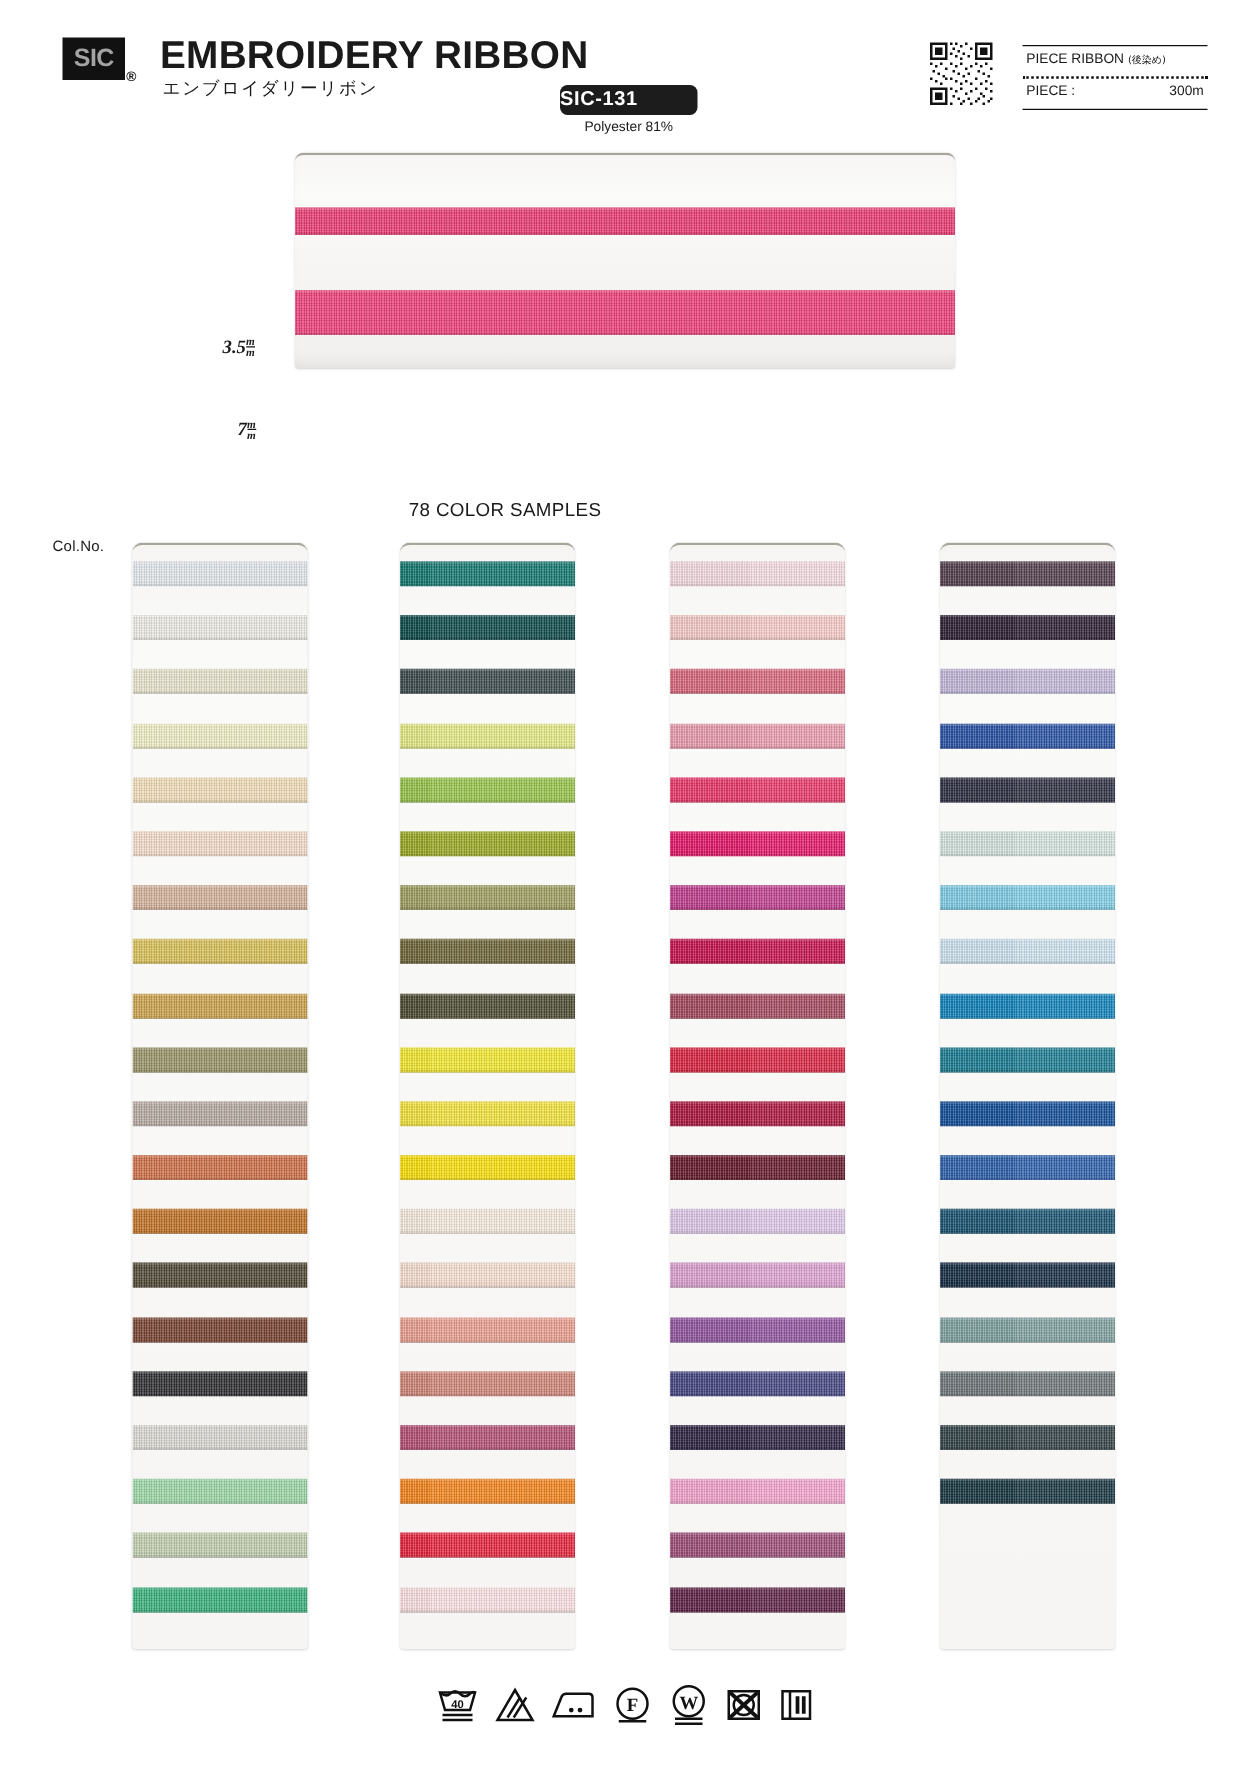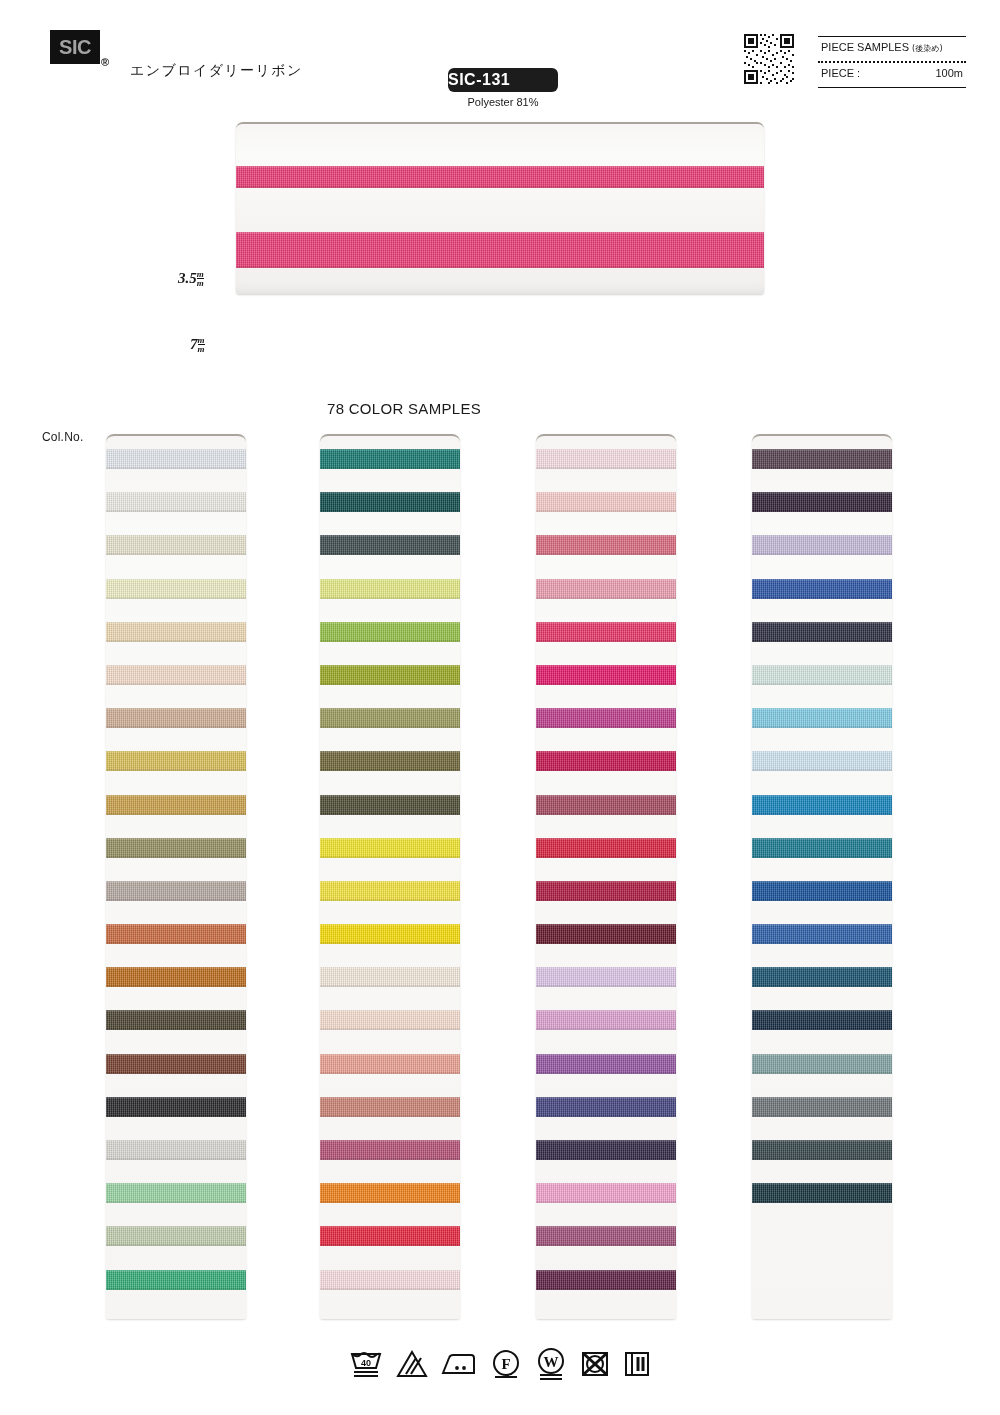--- a/index.html
+++ b/index.html
@@ -170,20 +170,21 @@
 </head>
 <body>
 
 <div id="header">
 
   <div id="brand-logo">
     <span class="logo-text">SIC</span>
   </div>
   <span id="brand-logo-dot">®</span>
 
+  <div id="product-title">EMBROIDERY RIBBON</div>
   <div id="product-title-jp">エンブロイダリーリボン</div>
 
   <div id="product-code-badge">
     <span class="code">SIC-131</span>
   </div>
   <div id="composition">Polyester 81%</div>
 
   <div id="qr-code">
     <svg width="54" height="54" viewBox="0 0 54 54" aria-hidden="true">
       <rect width="54" height="54" fill="#fff"></rect>
@@ -267,27 +268,27 @@
           <rect x="38" y="48" width="2" height="2"></rect>
           <rect x="44" y="50" width="2" height="2"></rect>
         <rect x="50" y="46" width="2" height="2"></rect>
       </g>
     </svg>
   </div>
 
   <div id="spec-box">
     <div class="rule-top"></div>
     <div id="spec-dye-row">
-      <span>PIECE SAMPLES</span>
+      <span>PIECE RIBBON</span>
       <span class="jp">(後染め)</span>
     </div>
     <div class="rule-dotted"></div>
     <div id="spec-roll-row">
       <span>PIECE :</span>
-      <span>100m</span>
+      <span>300m</span>
     </div>
     <div class="rule-bottom"></div>
   </div>
 </div>
 
 <div id="ribbon-photo-wrap">
   <div id="ribbon-card">
     <div class="ribbon-strip" id="strip-a">
       <div class="band" id="band-a" style="background-color: rgb(232, 59, 116);"></div>
     </div>

